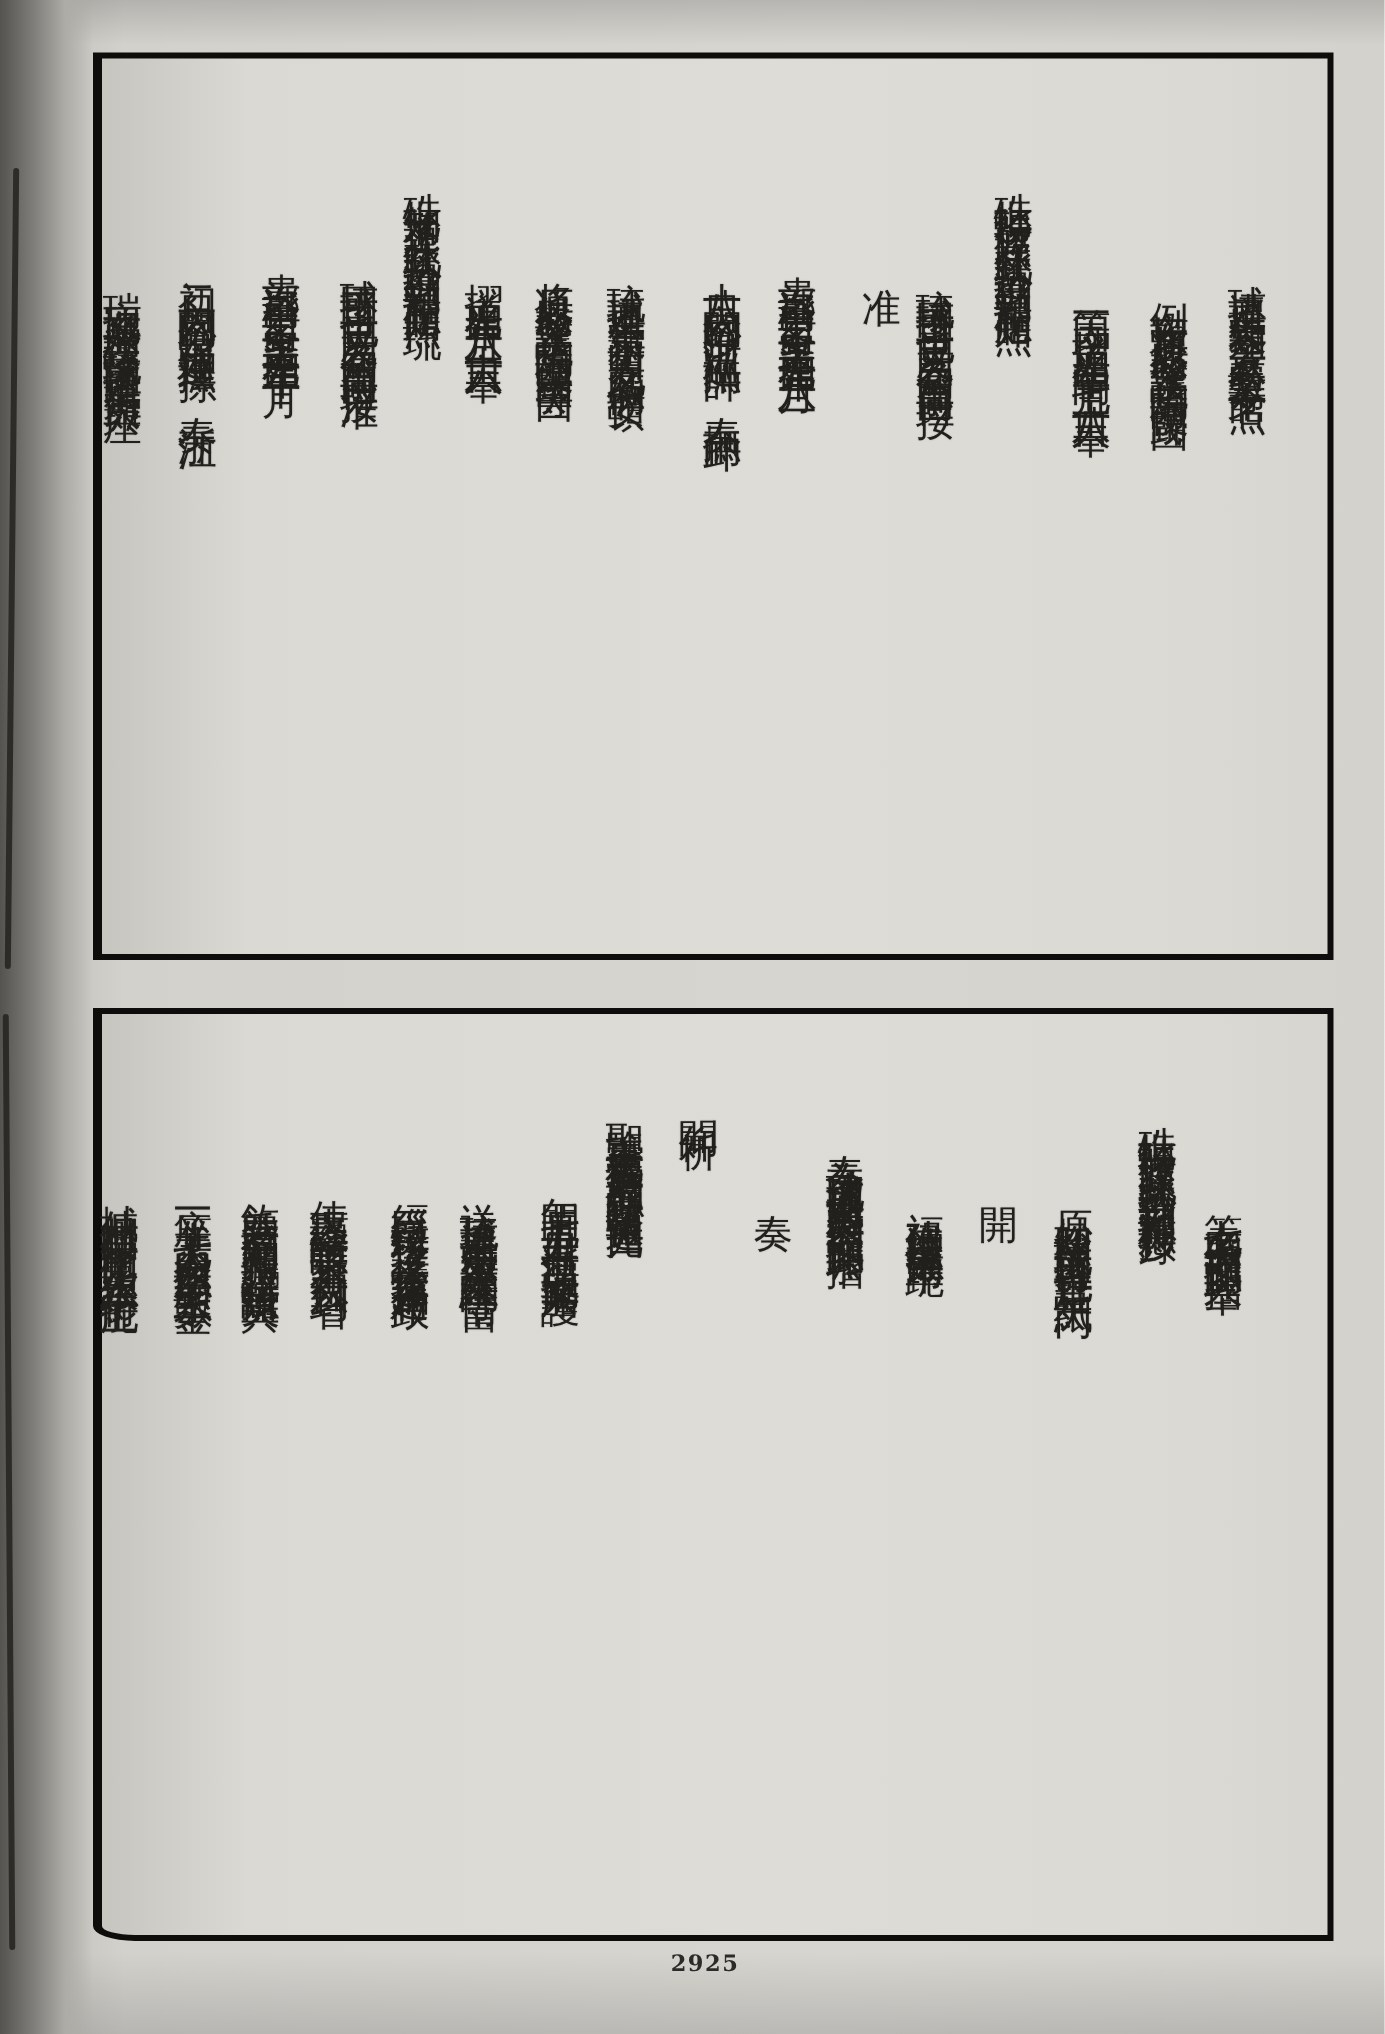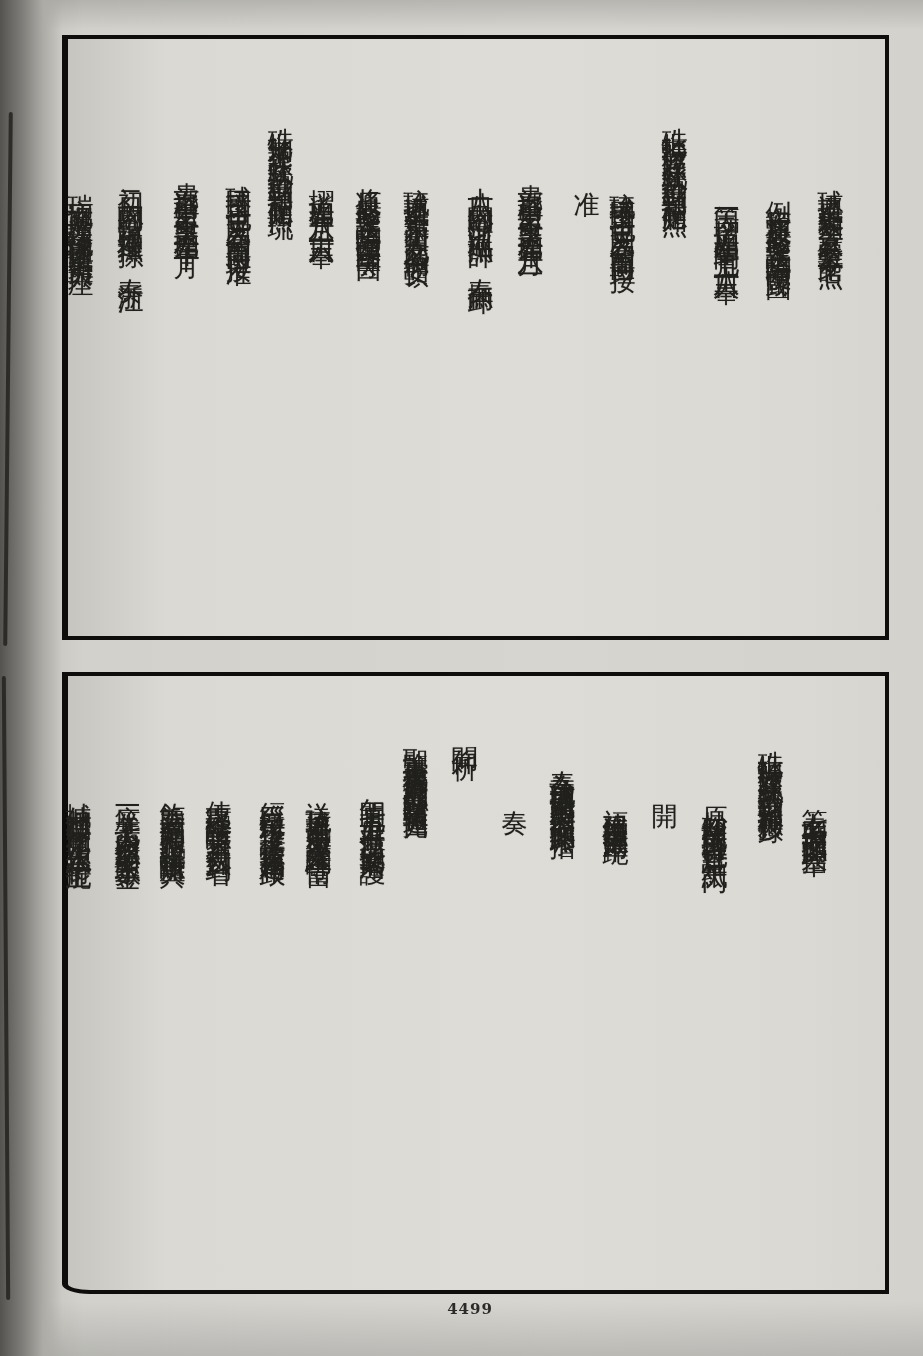--- a/index.html
+++ b/index.html
@@ -82,13 +82,13 @@
     <div class="col" style="left: 331px; top: 52px;">聖鑒事竊據福寧府福鼎縣陳昉稟報道光四</div>
     <div class="col" style="left: 288px; top: 102px;">年閏七月十五日有浙江瑞安協兵船護</div>
     <div class="col" style="left: 234px; top: 106px;">送琉球遭風難夷與座等人來閩等情當</div>
     <div class="col" style="left: 188px; top: 106px;">經臣檄司移行接護去後兹據福建布政</div>
     <div class="col" style="left: 134px; top: 104px;">使惠顯詳請該難夷于本月初六日到省</div>
     <div class="col" style="left: 88px; top: 106px;">飭委署福鼎同知張鵬譯訊得該難夷與</div>
     <div class="col" style="left: 43px; top: 108px;">座等一共七人內與座係為船主糸數金</div>
     <div class="col" style="left: -6px; top: 106px;">城仲村渠即仲村比嘉四人係水手特舵工</div>
   </div>
 
-<div class="pagenum">4499</div>
+<div class="pagenum">2925</div>
 
 </body></html>

